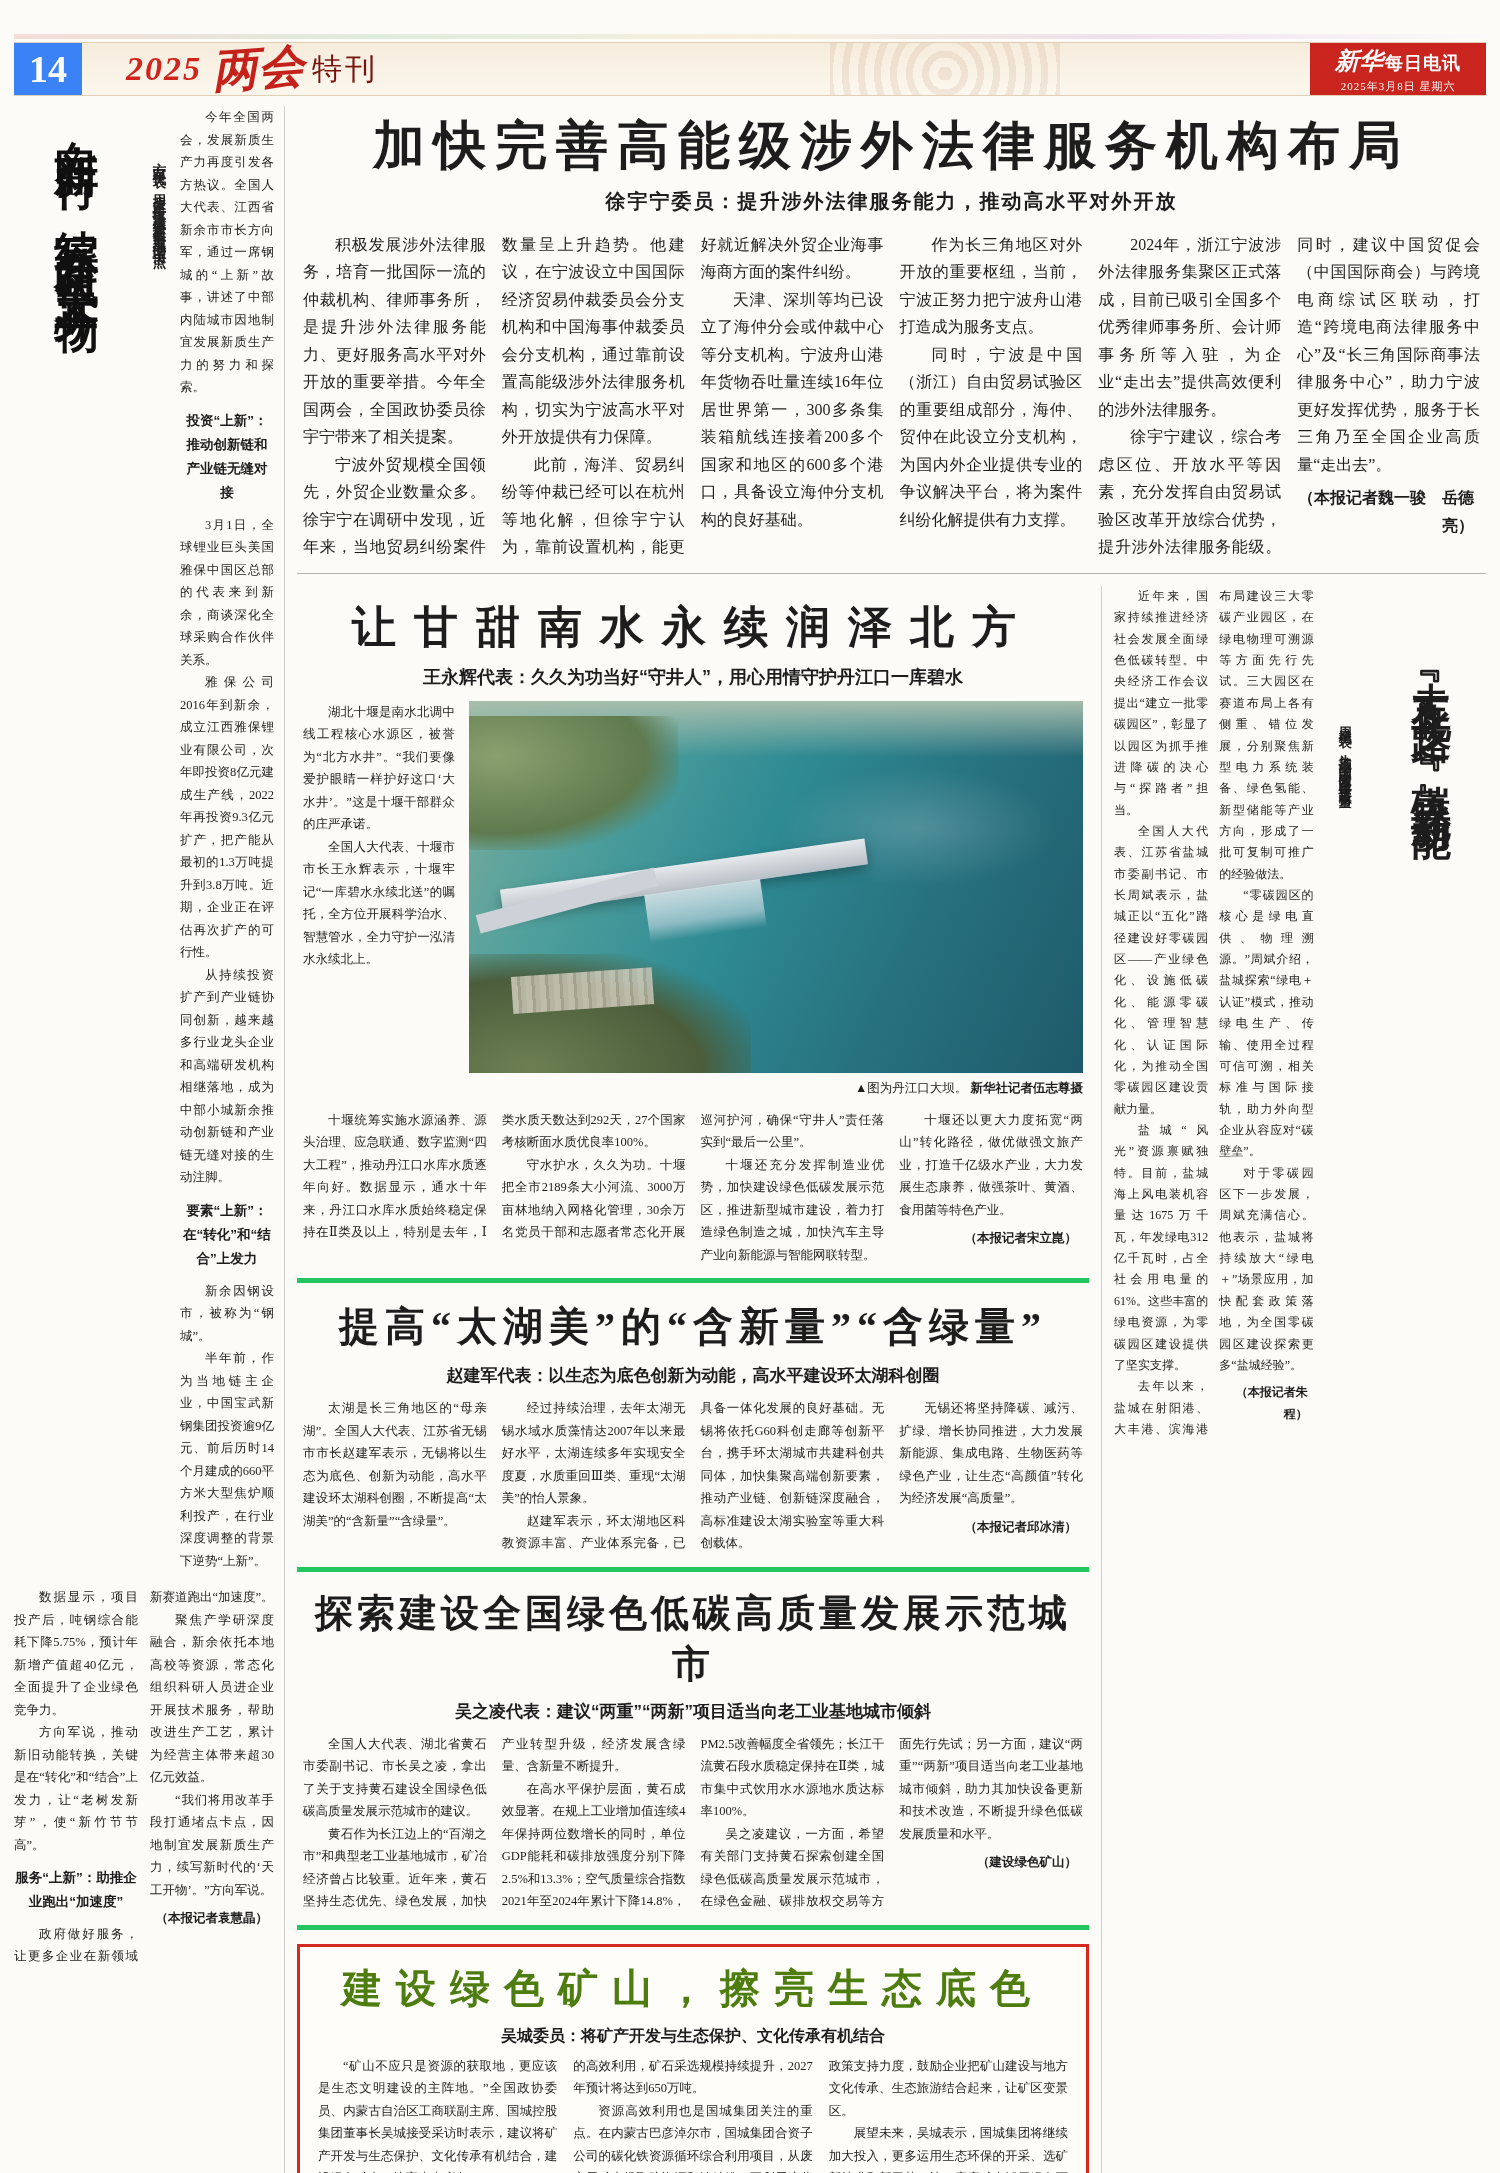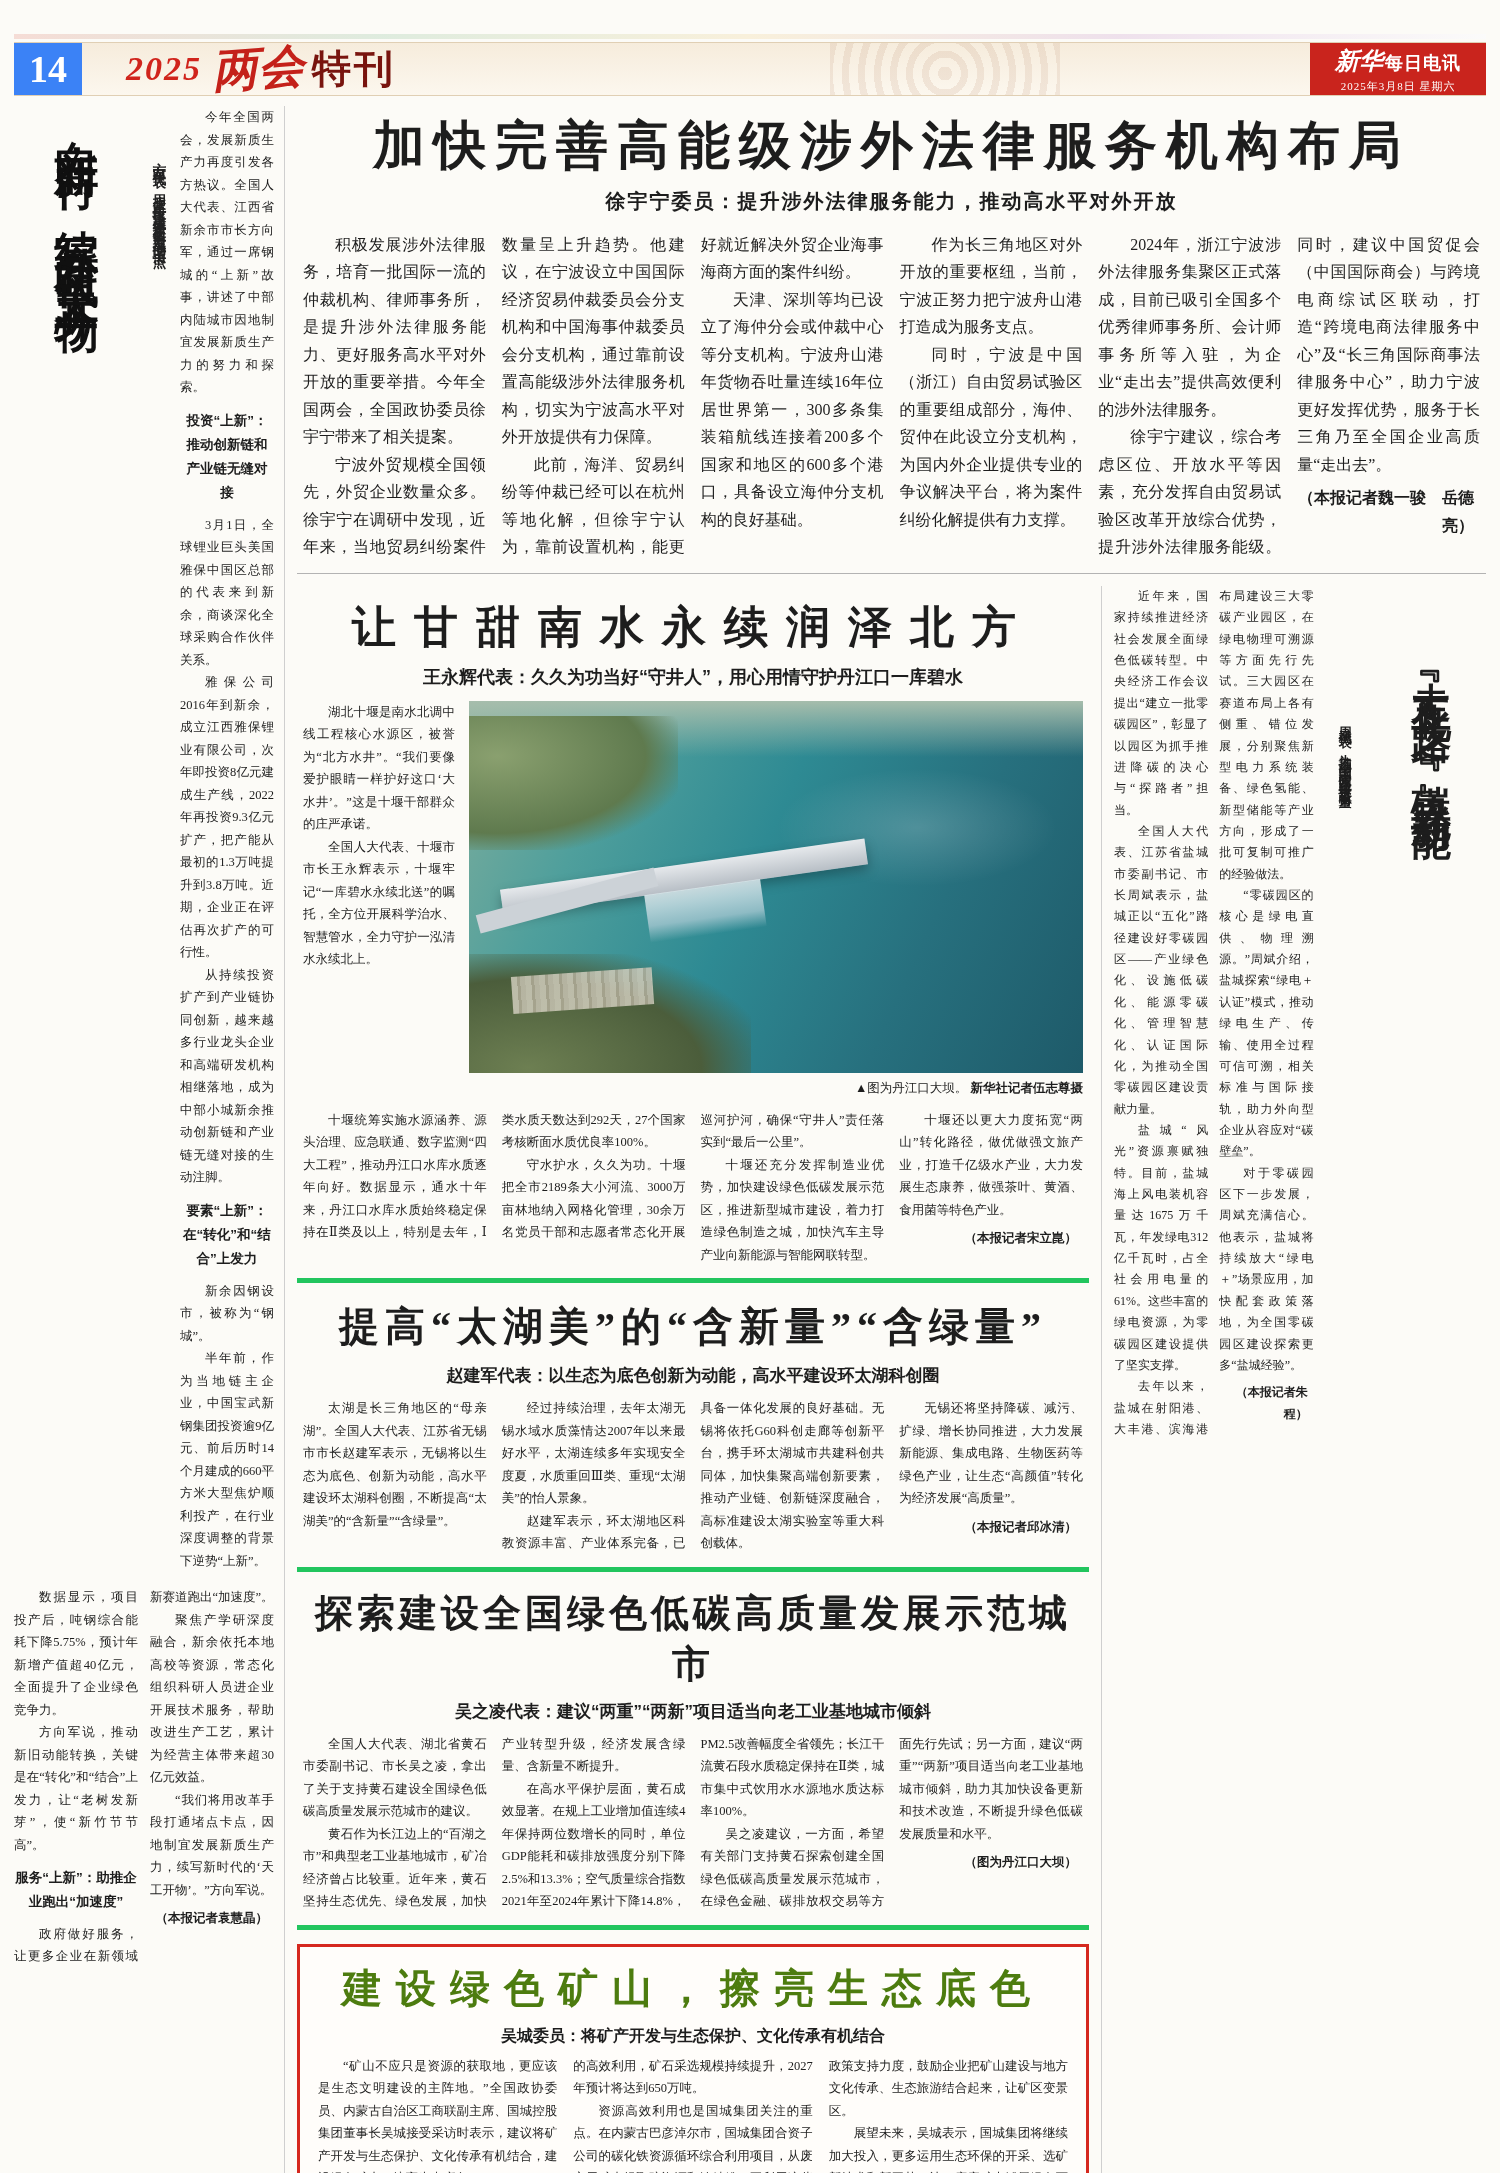--- a/index.html
+++ b/index.html
@@ -5,21 +5,21 @@
   html,body{margin:0;padding:0;background:#ffffff;}
   .page{width:1500px;min-height:2173px;margin:0 auto;background:#fcfbf7;box-sizing:border-box;padding:34px 14px 24px;font-family:"Liberation Serif","DejaVu Serif",serif;color:#1d1d1d;}
   .top-strip{height:5px;background:linear-gradient(90deg,#f4d7d0,#d9e9da,#f8eed6,#ecdcea,#fbfbfb);opacity:.85;margin-bottom:3px;}
   
   .masthead{display:flex;height:52px;border-top:1px solid #e0cfb4;border-bottom:1px solid #e0cfb4;}
   .pagenum{width:68px;background:#3b82f6;color:#fff;display:flex;align-items:center;justify-content:center;font-weight:bold;font-size:38px;font-family:"Liberation Serif",serif;}
   .banner{flex:1;position:relative;overflow:hidden;background:linear-gradient(180deg,#f6ecdc,#fcf7ee);display:flex;align-items:center;padding-left:44px;}
   .banner .rings{position:absolute;right:250px;top:-52px;width:230px;height:150px;background:repeating-radial-gradient(circle at 50% 55%,rgba(187,141,112,.16) 0 7px,rgba(255,255,255,0) 7px 16px);}
   .edition-year{color:#d0241c;font-weight:bold;font-style:italic;font-size:34px;letter-spacing:2px;}
   .edition-script{display:inline-block;color:#c4211a;font-weight:bold;font-style:italic;font-size:46px;margin:0 8px 0 10px;transform:rotate(-4deg);font-family:"DejaVu Serif",serif;}
-  .edition-suffix{color:#78140e;font-weight:bold;font-size:39px;letter-spacing:3px;}
+  .edition-suffix{color:#78140e;font-weight:normal;font-size:30px;letter-spacing:3px;}
   .brand{width:176px;background:#c9241d;color:#fff;display:flex;flex-direction:column;align-items:center;justify-content:center;gap:2px;}
   .brand-line1{font-weight:bold;}
   .brand-xh{font-style:italic;font-size:24px;margin-right:2px;}
   .brand-rest{font-size:18px;letter-spacing:1px;}
   .brand-date{font-size:11px;letter-spacing:1px;}
   
   .content{display:flex;gap:12px;margin-top:10px;}
   .left-strip{width:260px;border-right:1px solid #cfcfcf;padding-right:10px;}
   .main{flex:1;display:flex;flex-direction:column;min-width:0;}
   p{margin:0;text-indent:2em;text-align:justify;}
@@ -195,21 +195,21 @@
           </article>
 
           <article class="article">
             <h2 class="h2c demo-head">探索建设全国绿色低碳高质量发展示范城市</h2>
             <div class="deck demo-deck">吴之凌代表：建议“两重”“两新”项目适当向老工业基地城市倾斜</div>
             <div class="cols4 body-txt">
               <p>全国人大代表、湖北省黄石市委副书记、市长吴之凌，拿出了关于支持黄石建设全国绿色低碳高质量发展示范城市的建议。</p>
               <p>黄石作为长江边上的“百湖之市”和典型老工业基地城市，矿冶经济曾占比较重。近年来，黄石坚持生态优先、绿色发展，加快产业转型升级，经济发展含绿量、含新量不断提升。</p>
               <p>在高水平保护层面，黄石成效显著。在规上工业增加值连续4年保持两位数增长的同时，单位GDP能耗和碳排放强度分别下降2.5%和13.3%；空气质量综合指数2021年至2024年累计下降14.8%，PM2.5改善幅度全省领先；长江干流黄石段水质稳定保持在Ⅱ类，城市集中式饮用水水源地水质达标率100%。</p>
               <p>吴之凌建议，一方面，希望有关部门支持黄石探索创建全国绿色低碳高质量发展示范城市，在绿色金融、碳排放权交易等方面先行先试；另一方面，建议“两重”“两新”项目适当向老工业基地城市倾斜，助力其加快设备更新和技术改造，不断提升绿色低碳发展质量和水平。</p>
-              <p class="credit">（图为丹江口大坝）</p>
+              <p class="credit">（建设绿色矿山）</p>
             </div>
           </article>
 
           <article class="redbox">
             <h2 class="h2c red-head">建设绿色矿山，擦亮生态底色</h2>
             <div class="deck red-deck">吴城委员：将矿产开发与生态保护、文化传承有机结合</div>
             <div class="cols3 body-txt">
               <p>“矿山不应只是资源的获取地，更应该是生态文明建设的主阵地。”全国政协委员、内蒙古自治区工商联副主席、国城控股集团董事长吴城接受采访时表示，建议将矿产开发与生态保护、文化传承有机结合，建设绿色矿山，擦亮生态底色。</p>
               <p>吴城说：“民营企业是高质量发展的践行者。”国城集团作为矿业企业，一直致力于建设绿色矿山，推动科技创新，实现资源的高效利用，矿石采选规模持续提升，2027年预计将达到650万吨。</p>
               <p>资源高效利用也是国城集团关注的重点。在内蒙古巴彦淖尔市，国城集团合资子公司的碳化铁资源循环综合利用项目，从废弃尾矿中提取硫资源和铁精粉，再利用这些资源延伸下游产业，实现资源“吃干榨尽”。</p>

